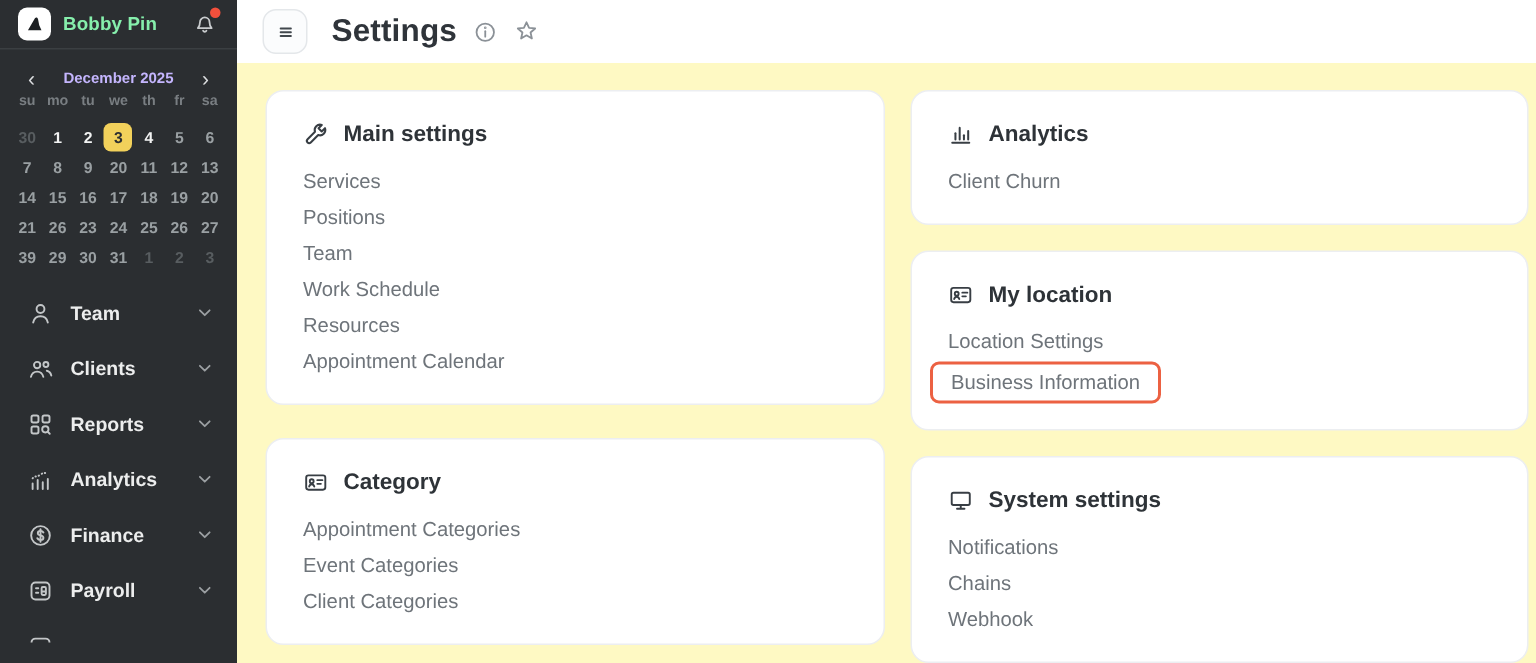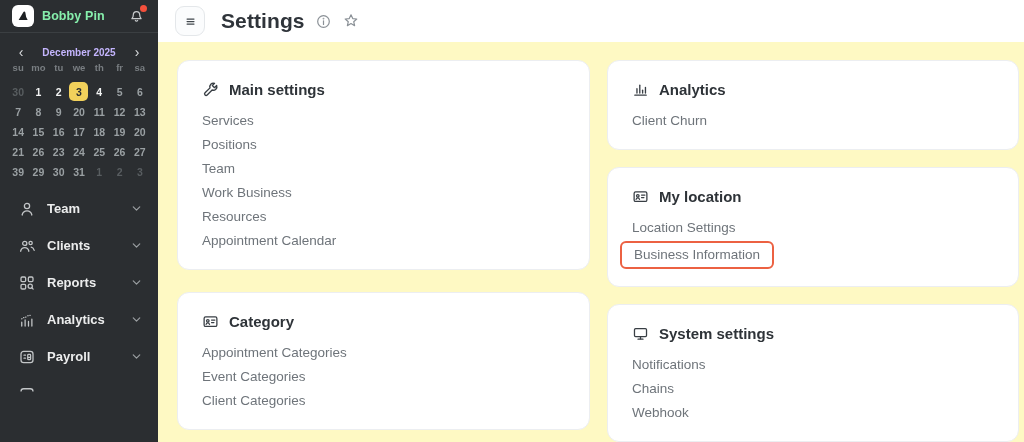--- a/index.html
+++ b/index.html
@@ -200,20 +200,31 @@
         <path d="M5 20v-5M9.5 20v-8M14 20v-6M18.5 20v-9"></path>
         <path d="M5 10.5c2-2.5 4-1 6.5-3s4.5-2 7-1.5" stroke-dasharray="0.4 2.6"></path>
       </svg>
       <span class="nav-label">Analytics</span>
       <svg class="nav-chev" viewBox="0 0 24 24" fill="none" stroke="currentColor" stroke-width="2.2" stroke-linecap="round" stroke-linejoin="round">
           <polyline points="6,9 12,15 18,9"></polyline>
         </svg>
     </div>
     <div class="nav-item">
       <svg class="nav-icon" viewBox="0 0 24 24" fill="none" stroke="currentColor" stroke-width="1.7" stroke-linecap="round">
+        <circle cx="12" cy="12" r="8.3"></circle>
+        <path d="M14.6 9.3c-.5-.9-1.4-1.3-2.6-1.3-1.4 0-2.4.8-2.4 1.9 0 2.6 5 1.4 5 4 0 1.2-1.1 2-2.6 2-1.3 0-2.3-.5-2.8-1.5"></path>
+        <line x1="12" y1="6.5" x2="12" y2="17.5"></line>
+      </svg>
+      <span class="nav-label">Finance</span>
+      <svg class="nav-chev" viewBox="0 0 24 24" fill="none" stroke="currentColor" stroke-width="2.2" stroke-linecap="round" stroke-linejoin="round">
+          <polyline points="6,9 12,15 18,9"></polyline>
+        </svg>
+    </div>
+    <div class="nav-item">
+      <svg class="nav-icon" viewBox="0 0 24 24" fill="none" stroke="currentColor" stroke-width="1.7" stroke-linecap="round">
         <rect x="4" y="4.5" width="16" height="15" rx="3.5"></rect>
         <line x1="8" y1="9.5" x2="10" y2="9.5"></line>
           <line x1="8" y1="13.5" x2="10" y2="13.5"></line>
         <rect x="13" y="8.5" width="3.8" height="7" rx="1"></rect>
           <line x1="13.8" y1="12.5" x2="16.2" y2="12.5"></line>
       </svg>
       <span class="nav-label">Payroll</span>
       <svg class="nav-chev" viewBox="0 0 24 24" fill="none" stroke="currentColor" stroke-width="2.2" stroke-linecap="round" stroke-linejoin="round">
           <polyline points="6,9 12,15 18,9"></polyline>
         </svg>
@@ -254,21 +265,21 @@
       <section class="card">
         <div class="card-head">
           <svg class="card-icon" viewBox="0 0 24 24" fill="none" stroke="currentColor" stroke-width="1.9" stroke-linecap="round" stroke-linejoin="round">
             <path d="M20.7 6.3a5 5 0 0 1-6.4 6.4l-7 7a2.1 2.1 0 0 1-3-3l7-7a5 5 0 0 1 6.4-6.4l-3.1 3.1 3 3z"></path>
           </svg>
           <span class="card-title">Main settings</span>
         </div>
         <a class="card-link">Services</a>
         <a class="card-link">Positions</a>
         <a class="card-link">Team</a>
-        <a class="card-link">Work Business</a>
+        <a class="card-link">Work Schedule</a>
         <a class="card-link">Resources</a>
         <a class="card-link">Appointment Calendar</a>
       </section>
 
       <section class="card">
         <div class="card-head">
           <svg class="card-icon" viewBox="0 0 24 24" fill="none" stroke="currentColor" stroke-width="1.8" stroke-linecap="round">
             <rect x="3" y="5.5" width="18" height="13.5" rx="2.2"></rect>
             <circle cx="8.2" cy="11" r="1.8"></circle>
               <path d="M5.8 16c.4-1.4 1.3-2.1 2.4-2.1s2 .7 2.4 2.1"></path>

